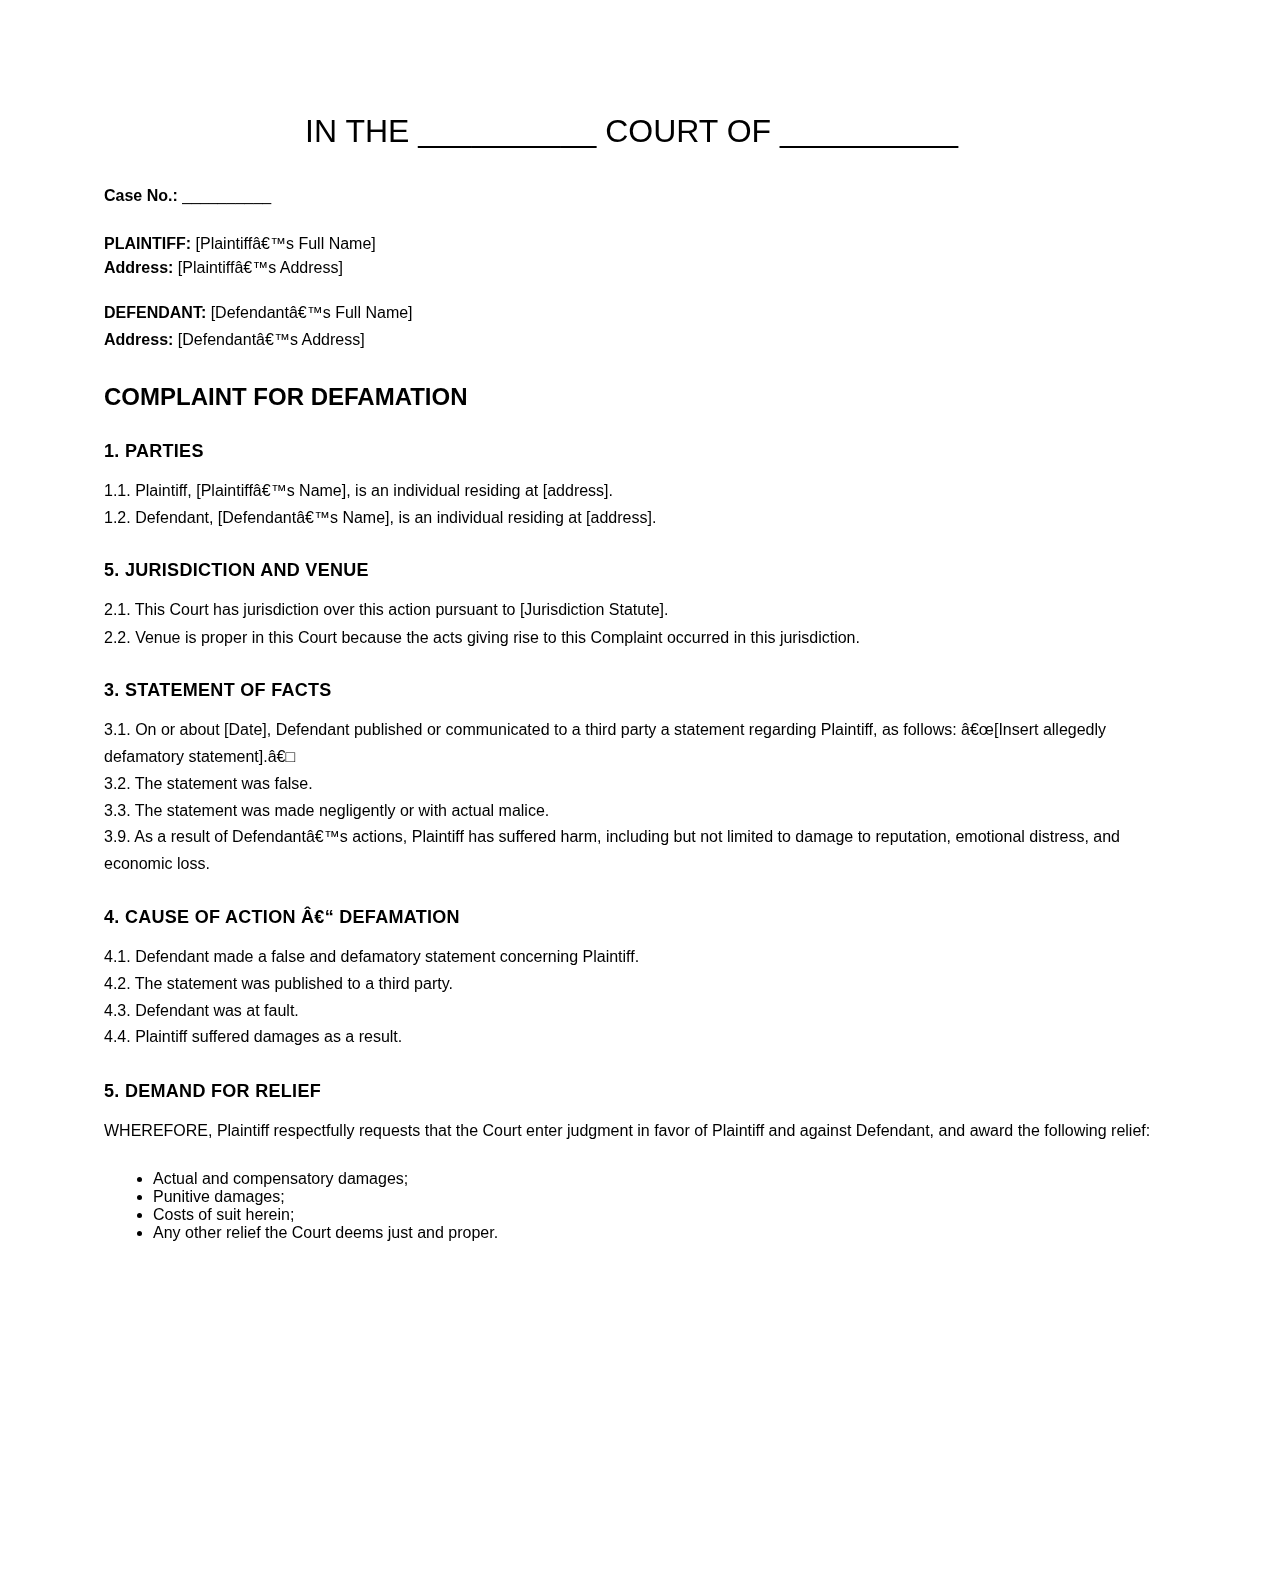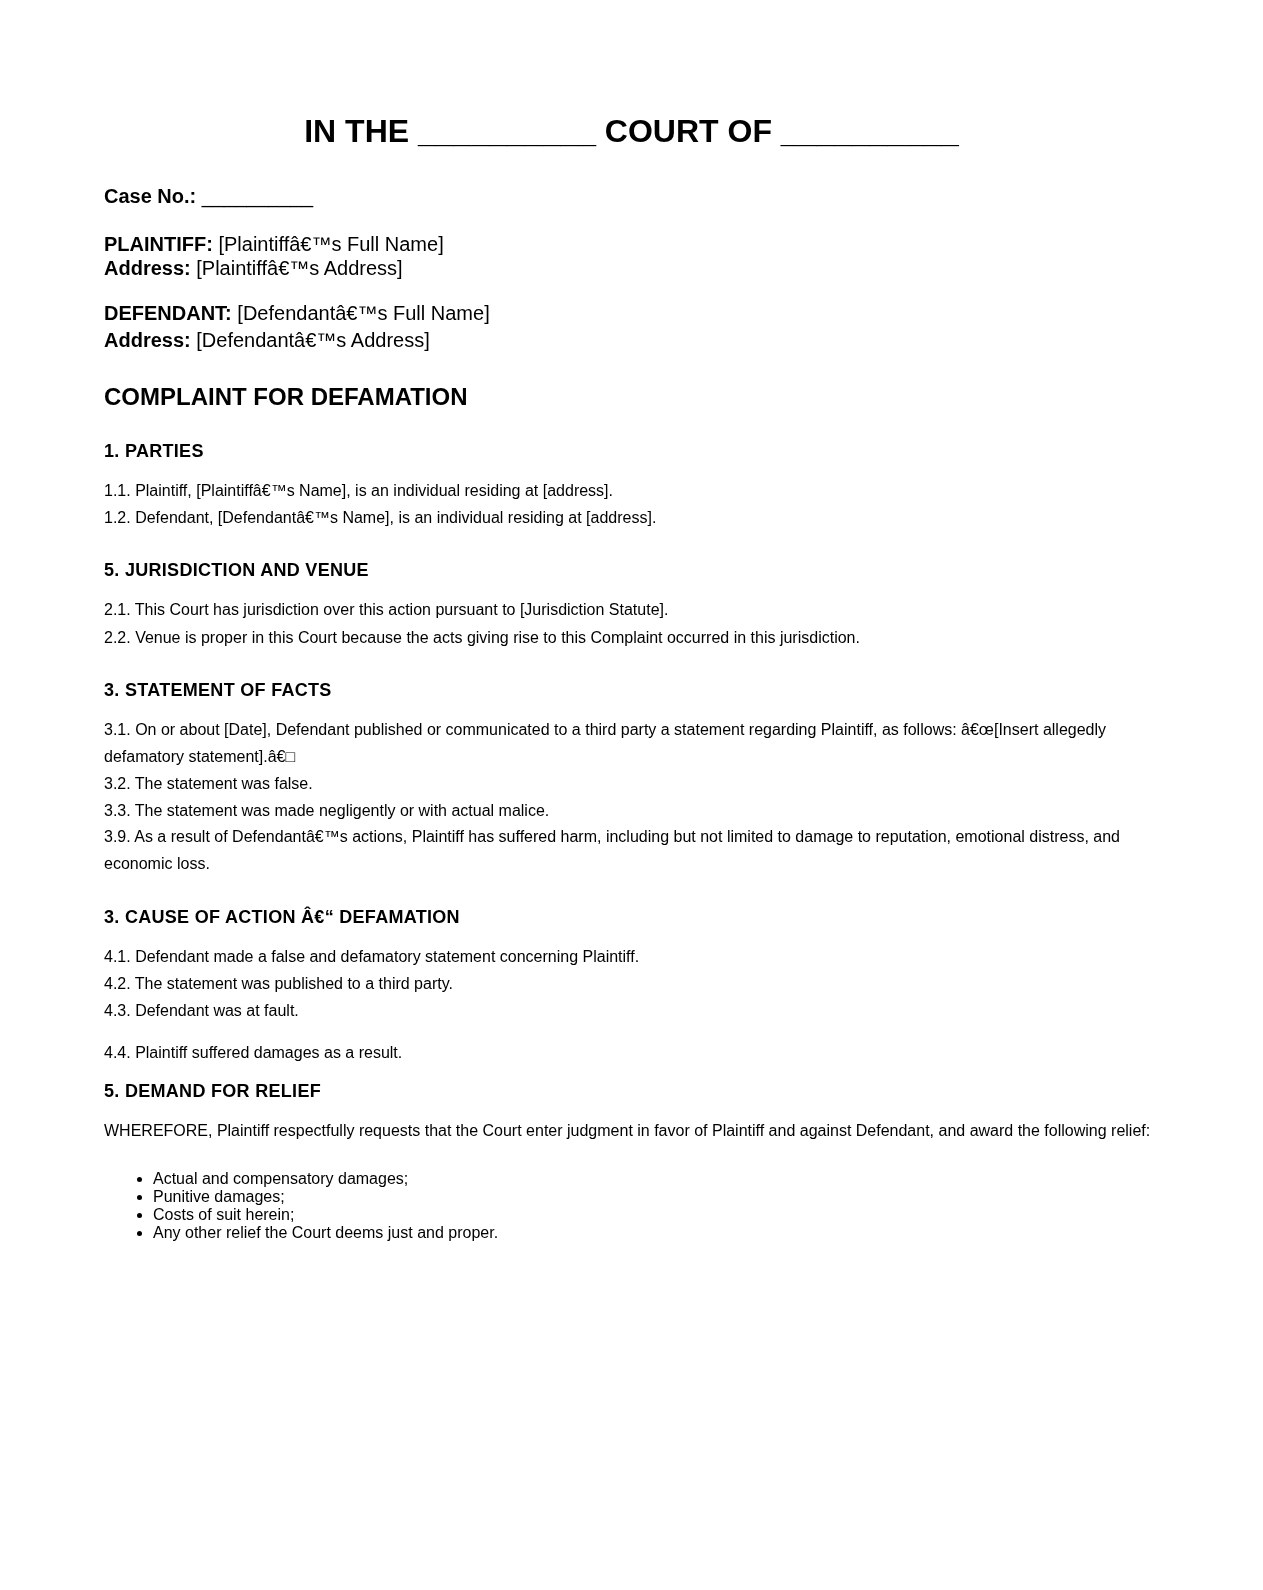--- a/index.html
+++ b/index.html
@@ -17,29 +17,29 @@
     width: 1060px;
   }
   .title {
     position: absolute;
     left: 0;
     width: 1263px;
     top: 111px;
     margin: 0;
     text-align: center;
     font-size: 32px;
-    font-weight: bold;
+    font-weight: normal;
     line-height: 40px;
     letter-spacing: 0px;
   }
   .line {
     position: absolute;
     left: 0;
     white-space: nowrap;
-    font-size: 20px;
+    font-size: 16px;
     line-height: 20px;
   }
   .b { font-weight: bold; }
   .h1 {
     position: absolute;
     left: 0;
     margin: 0;
     font-size: 24px;
     font-weight: bold;
     line-height: 30px;
@@ -117,25 +117,25 @@
   <h3 class="h2" style="top:559px;">5. JURISDICTION AND VENUE</h3>
   <p class="para" style="top:596px;">2.1. This Court has jurisdiction over this action pursuant to [Jurisdiction Statute].</p>
   <p class="para" style="top:624px;">2.2. Venue is proper in this Court because the acts giving rise to this Complaint occurred in this jurisdiction.</p>
 
   <h3 class="h2" style="top:679px;">3. STATEMENT OF FACTS</h3>
   <p class="para" style="top:716px;">3.1. On or about [Date], Defendant published or communicated to a third party a statement regarding Plaintiff, as follows: â€œ[Insert allegedly defamatory statement].â€□</p>
   <p class="para" style="top:770px;">3.2. The statement was false.</p>
   <p class="para" style="top:797px;">3.3. The statement was made negligently or with actual malice.</p>
   <p class="para" style="top:823px;">3.9. As a result of Defendantâ€™s actions, Plaintiff has suffered harm, including but not limited to damage to reputation, emotional distress, and economic loss.</p>
 
-  <h3 class="h2" style="top:906px;">3. CAUSE OF ACTION Â€“ DEFAMATION</h3>
+  <h3 class="h2" style="top:906px;">4. CAUSE OF ACTION Â€“ DEFAMATION</h3>
   <p class="para" style="top:943px;">4.1. Defendant made a false and defamatory statement concerning Plaintiff.</p>
   <p class="para" style="top:970px;">4.2. The statement was published to a third party.</p>
   <p class="para" style="top:997px;">4.3. Defendant was at fault.</p>
-  <p class="para" style="top:1023px;margin-top:16px;">4.4. Plaintiff suffered damages as a result.</p>
+  <p class="para" style="top:1023px;">4.4. Plaintiff suffered damages as a result.</p>
 
   <h3 class="h2" style="top:1080px;">5. DEMAND FOR RELIEF</h3>
   <p class="para" style="top:1117px; width:1100px; white-space:nowrap;">WHEREFORE, Plaintiff respectfully requests that the Court enter judgment in favor of Plaintiff and against Defendant, and award the following relief:</p>
   <ul class="bullets" style="top:1161px;">
     <li>Actual and compensatory damages;</li>
     <li>Punitive damages;</li>
     <li>Costs of suit herein;</li>
     <li>Any other relief the Court deems just and proper.</li>
   </ul>
 

